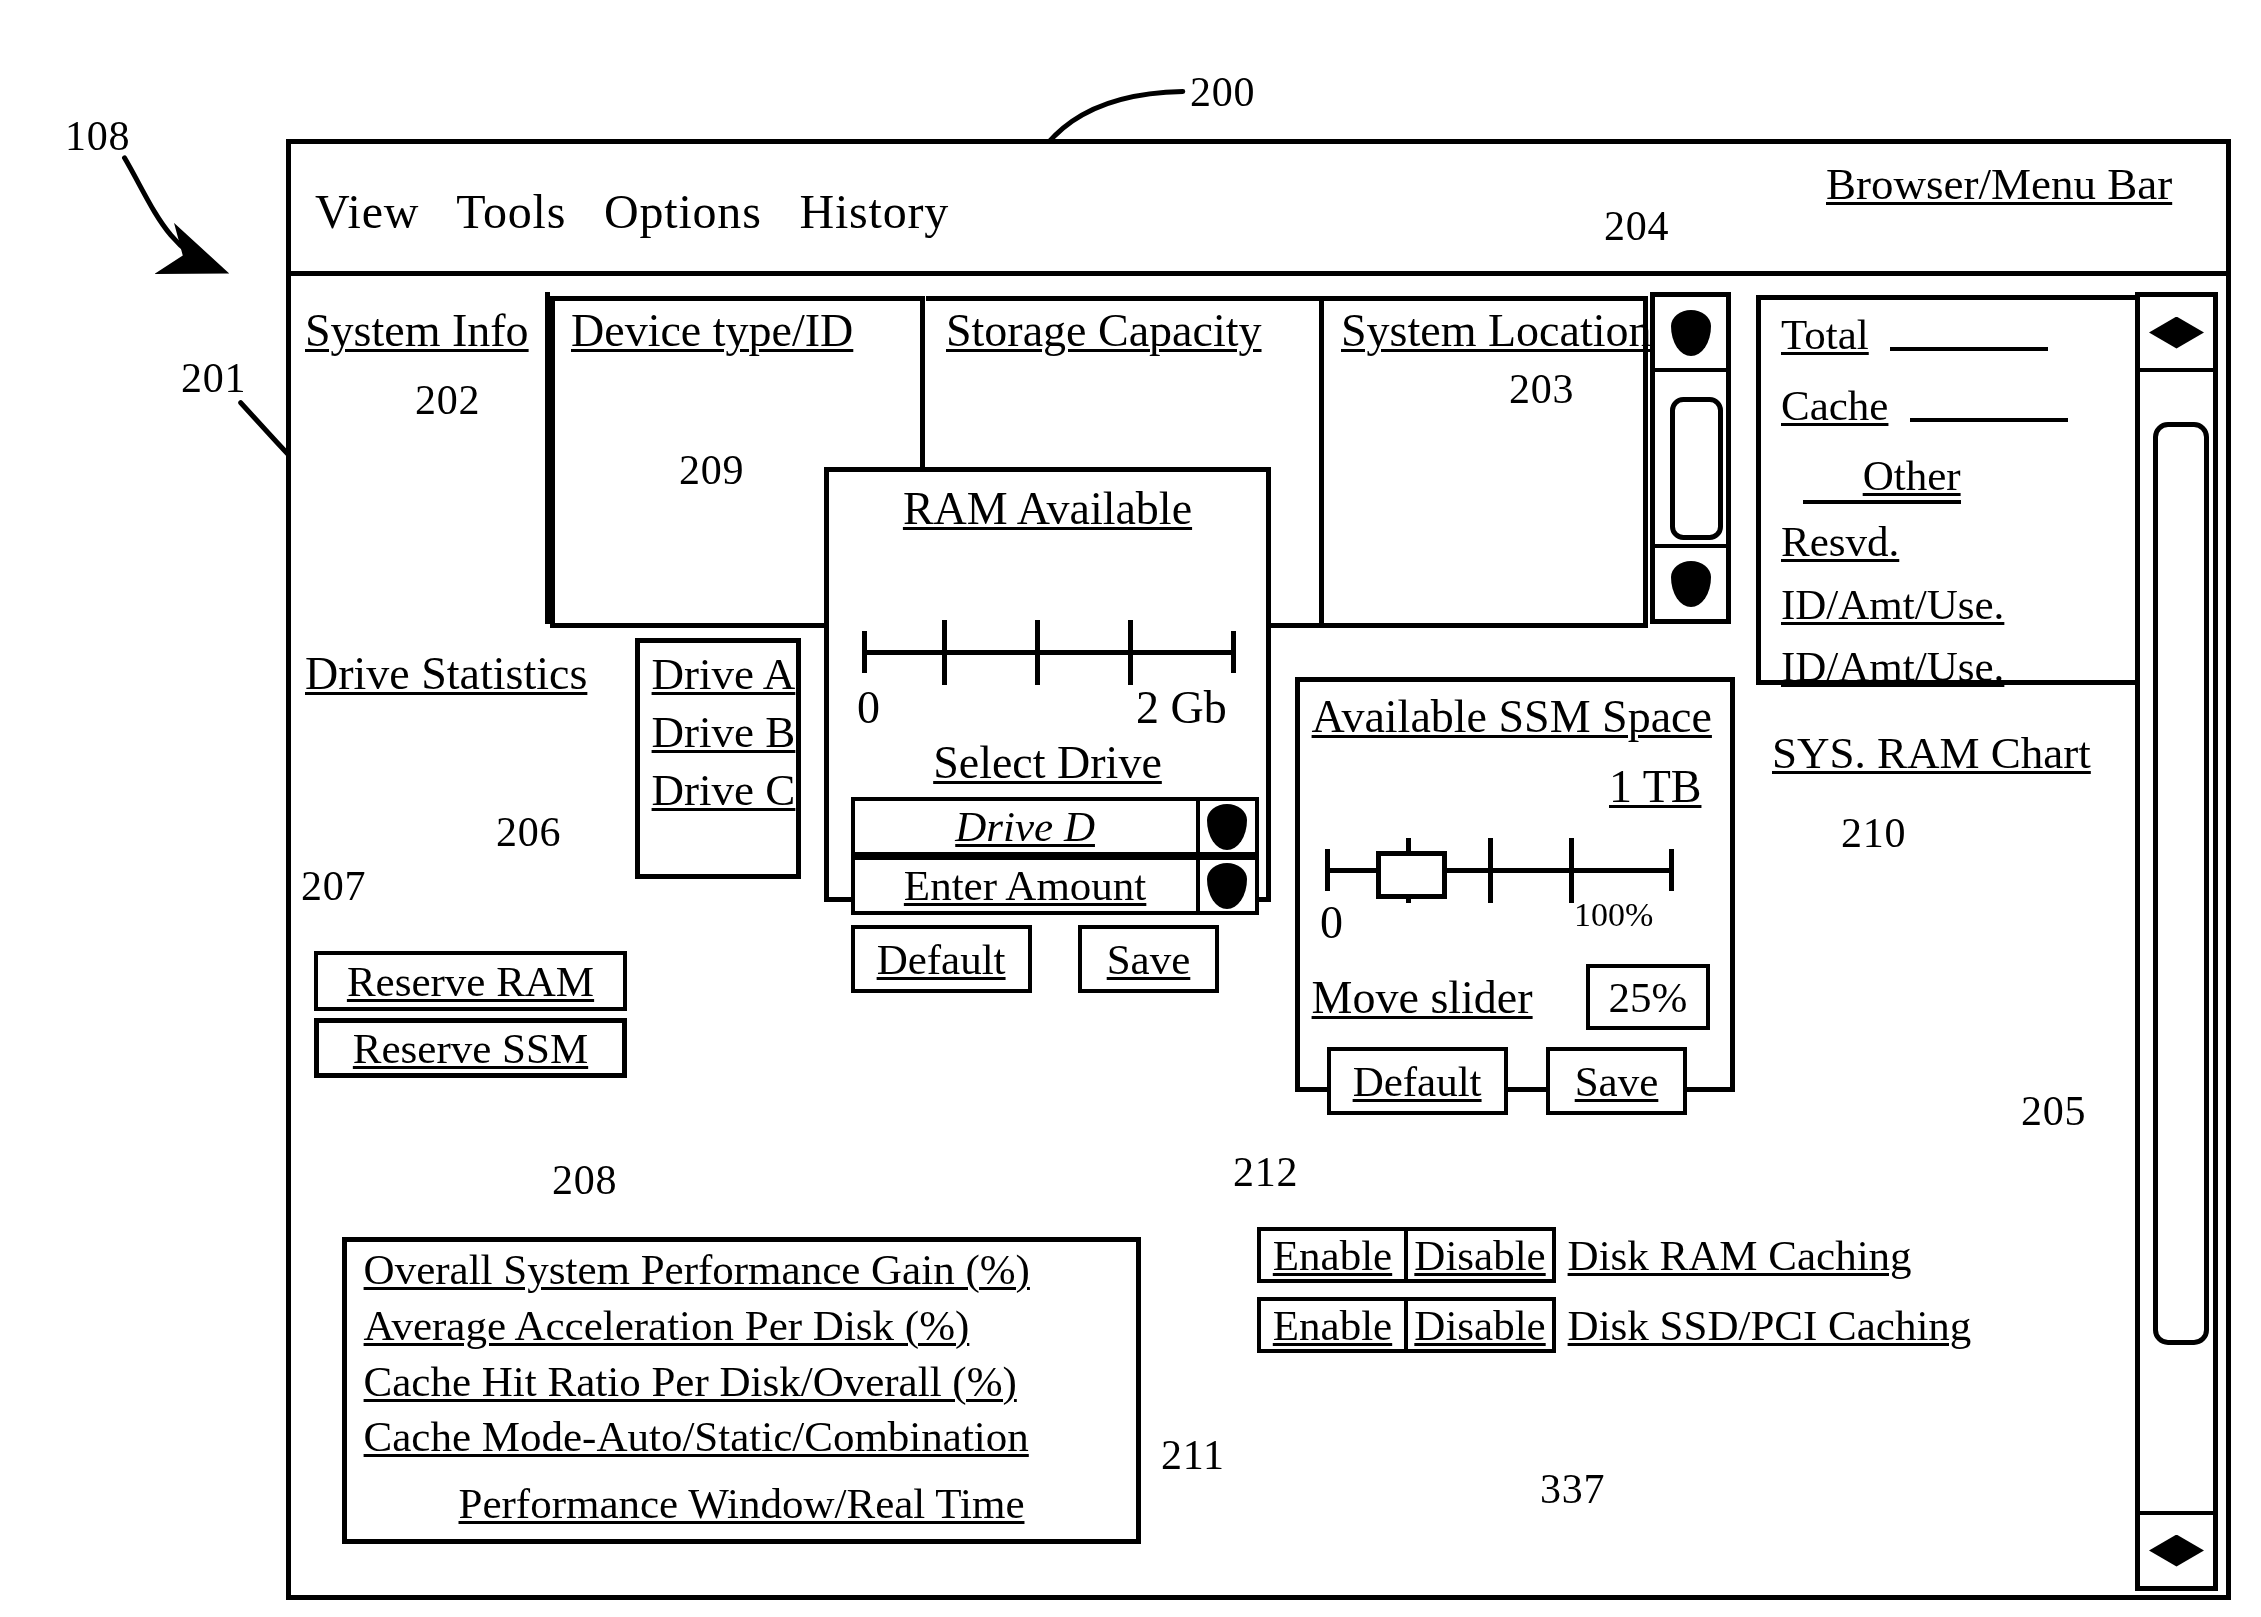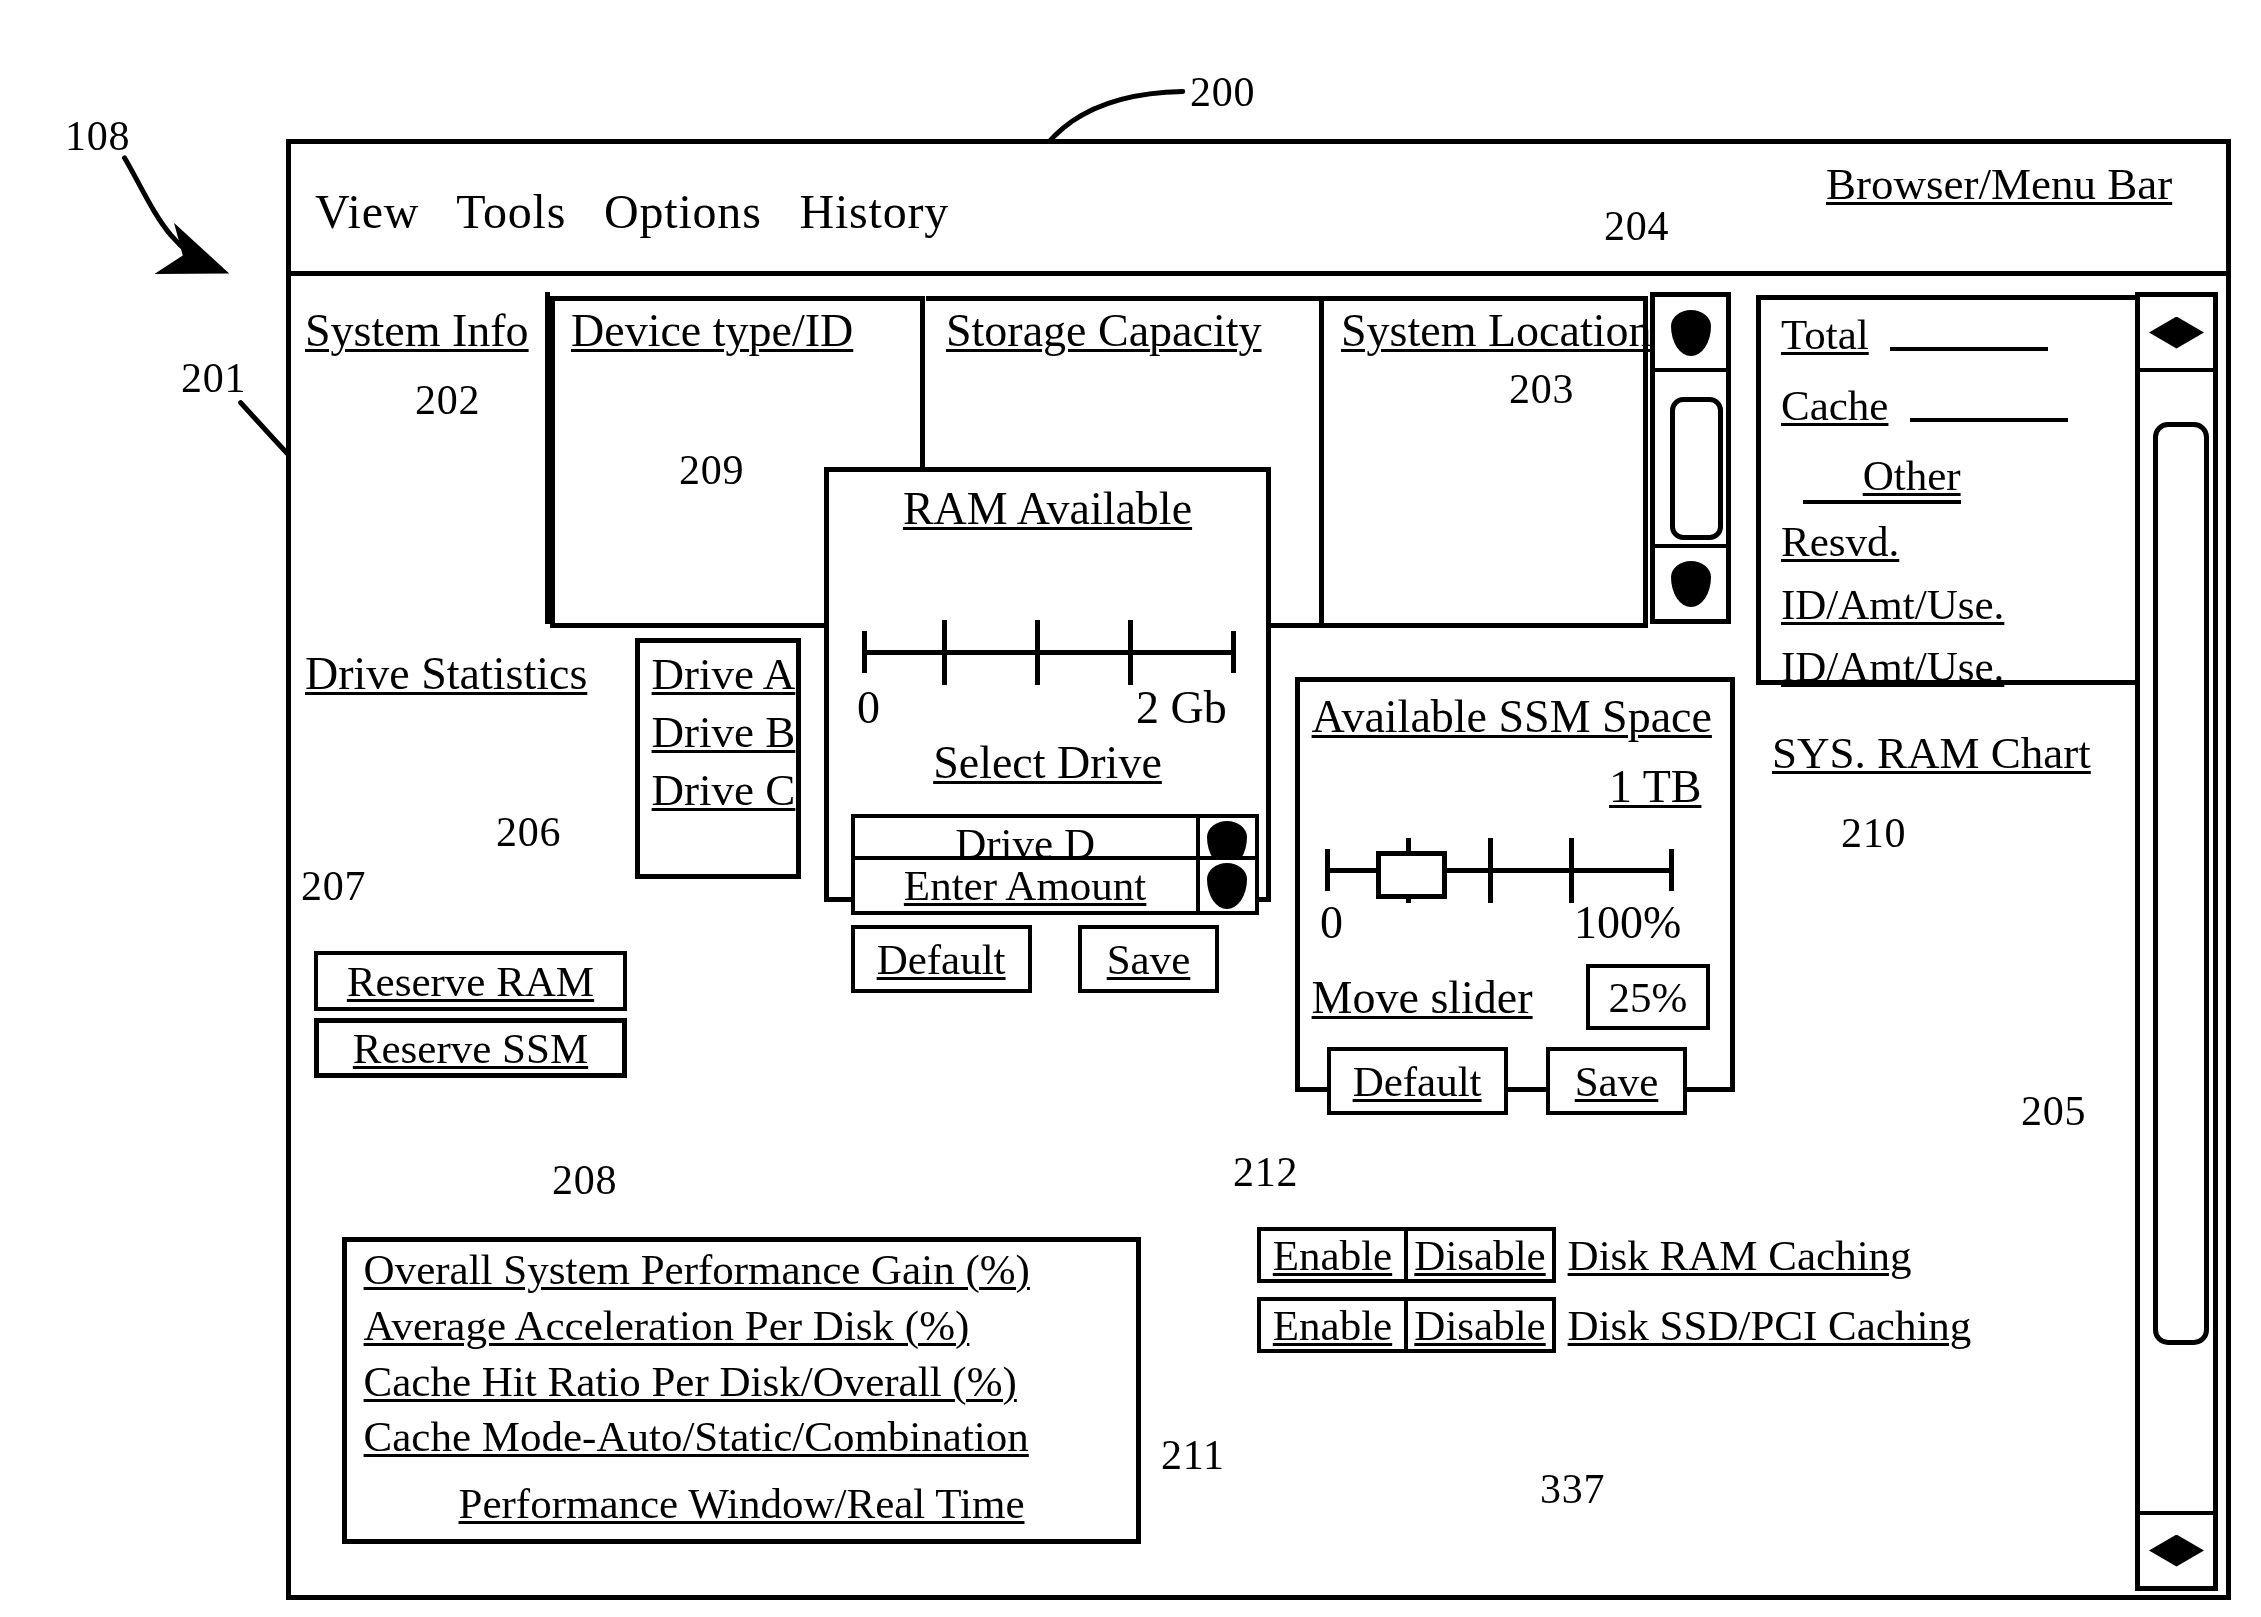--- a/index.html
+++ b/index.html
@@ -79,36 +79,36 @@
   #ram-dialog-title{position:absolute;left:0;top:10px;width:100%;text-align:center;font-size:46px;}
   .scalewrap{position:absolute;}
   #ram-scale{left:33px;top:141px;width:374px;height:75px;}
   .scale-axis{position:absolute;left:0;top:37px;width:100%;height:5px;background:#000;}
   .scale-end{position:absolute;top:18px;width:5px;height:42px;background:#000;}
   .scale-tick{position:absolute;top:6.6px;width:5px;height:65px;background:#000;}
   #ram-zero{position:absolute;left:28px;top:209px;font-size:46px;}
   #ram-max{position:absolute;left:307px;top:209px;font-size:46px;white-space:nowrap;}
   #select-drive-label{position:absolute;left:0;top:264px;width:100%;text-align:center;font-size:46px;}
   .combo{position:absolute;border:4.2px solid #000;background:#fff;display:flex;align-items:center;}
-  #ram-combo-drive{left:21.6px;top:342px;width:400px;height:51px;}
+  #ram-combo-drive{left:21.6px;top:325px;width:400px;height:51px;font-style:italic;}
   #ram-combo-amount{left:21.6px;top:384px;width:400px;height:51px;}
   .combo-text{flex:1;text-align:center;font-size:43px;white-space:nowrap;}
   .combo-arrow{width:55px;height:100%;border-left:4.2px solid #000;display:flex;align-items:center;justify-content:center;}
   .btn{position:absolute;border:4.2px solid #000;border-radius:0;background:#fff;display:flex;align-items:center;justify-content:center;font-size:43px;}
   #ram-default-btn{left:21.6px;top:453px;width:173px;height:60px;}
   #ram-save-btn{left:249px;top:453px;width:133px;height:60px;}
 
   
   #ssm-dialog{left:1295px;top:677px;width:440px;height:415px;border:5px solid #000;background:#fff;}
   #ssm-title{position:absolute;left:11.6px;top:8.3px;font-size:46px;white-space:nowrap;}
   #ssm-1tb{position:absolute;left:309px;top:78px;font-size:46px;white-space:nowrap;}
   #ssm-scale{position:absolute;left:25px;top:149px;width:349px;height:75px;}
   #ssm-handle{position:absolute;left:51px;top:20px;width:61px;height:38px;border:5px solid #000;background:#fff;}
   #ssm-zero{position:absolute;left:20px;top:214px;font-size:46px;}
-  #ssm-100{position:absolute;left:274px;top:214px;font-size:46px;white-space:nowrap;}
+  #ssm-100{position:absolute;left:274px;top:214px;font-size:34px;white-space:nowrap;}
   #move-slider-label{position:absolute;left:11.6px;top:289px;font-size:46px;white-space:nowrap;}
   #slider-value-box{position:absolute;left:286px;top:282px;width:116px;height:58px;border:4.2px solid #000;display:flex;align-items:center;justify-content:center;font-size:43px;background:#fff;}
   #ssm-default-btn{left:26.6px;top:365px;width:173px;height:60px;}
   #ssm-save-btn{left:246px;top:365px;width:133px;height:60px;}
 
   
   #perf-box{left:342px;top:1237px;width:799px;height:307px;border:5.8px solid #000;background:#fff;}
   .perfrow{position:absolute;left:16.6px;font-size:43px;white-space:nowrap;}
   #pf0{top:3.3px;}
   #pf1{top:59px;}

